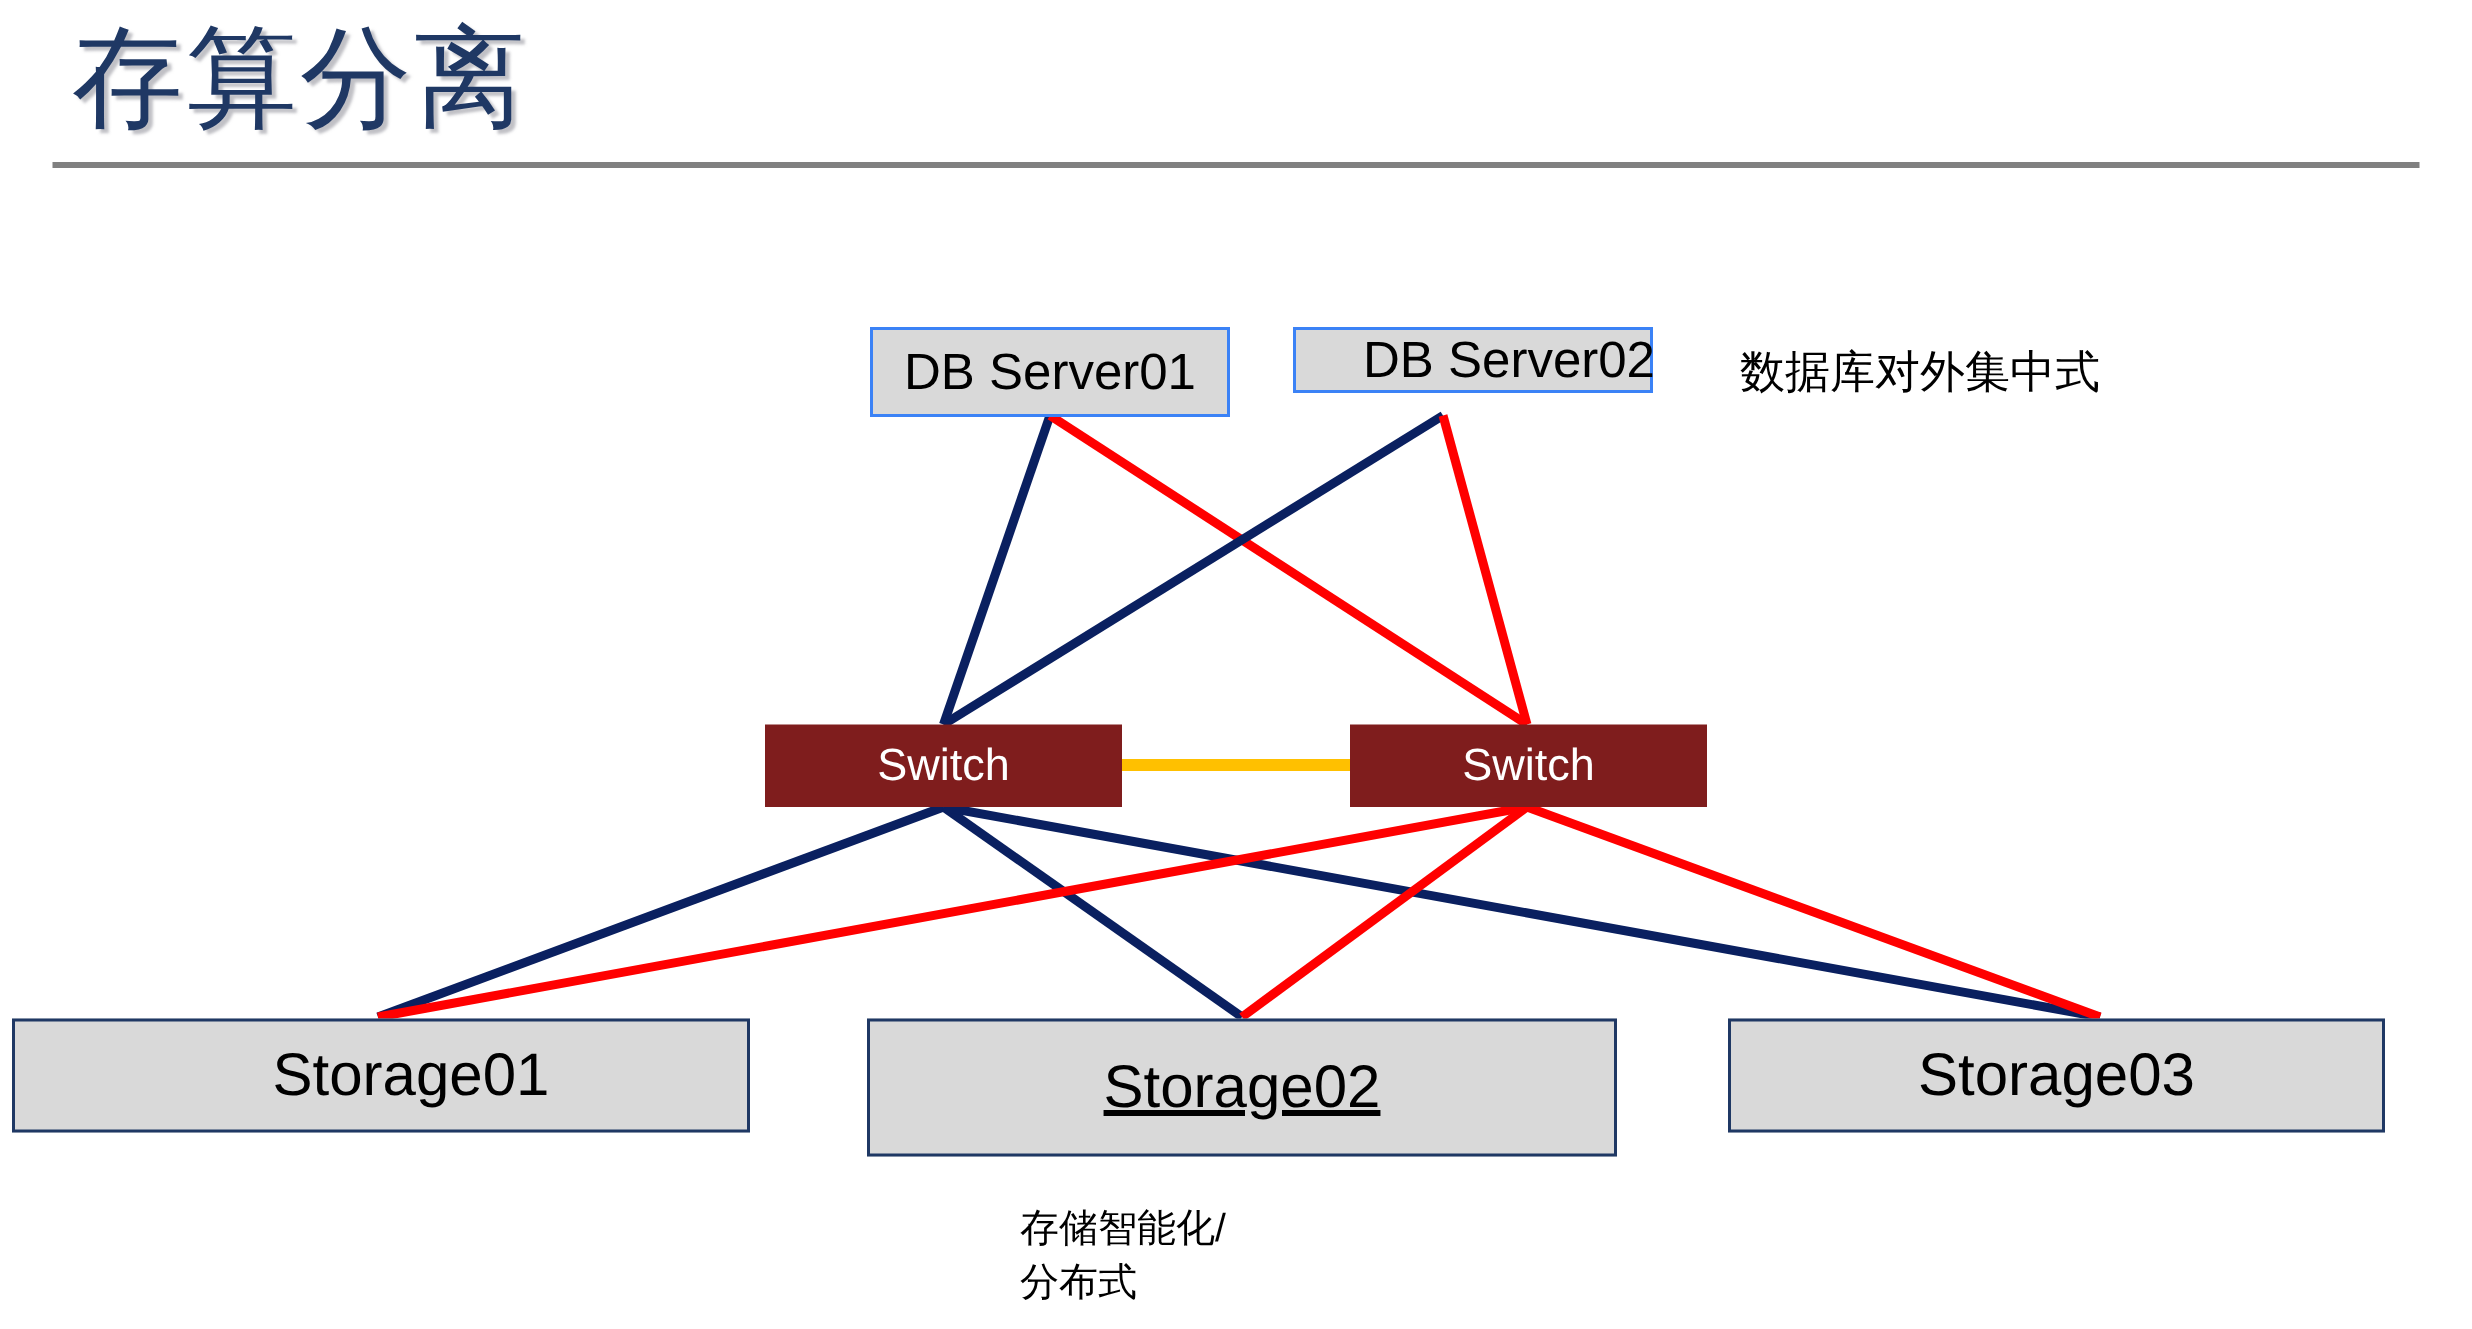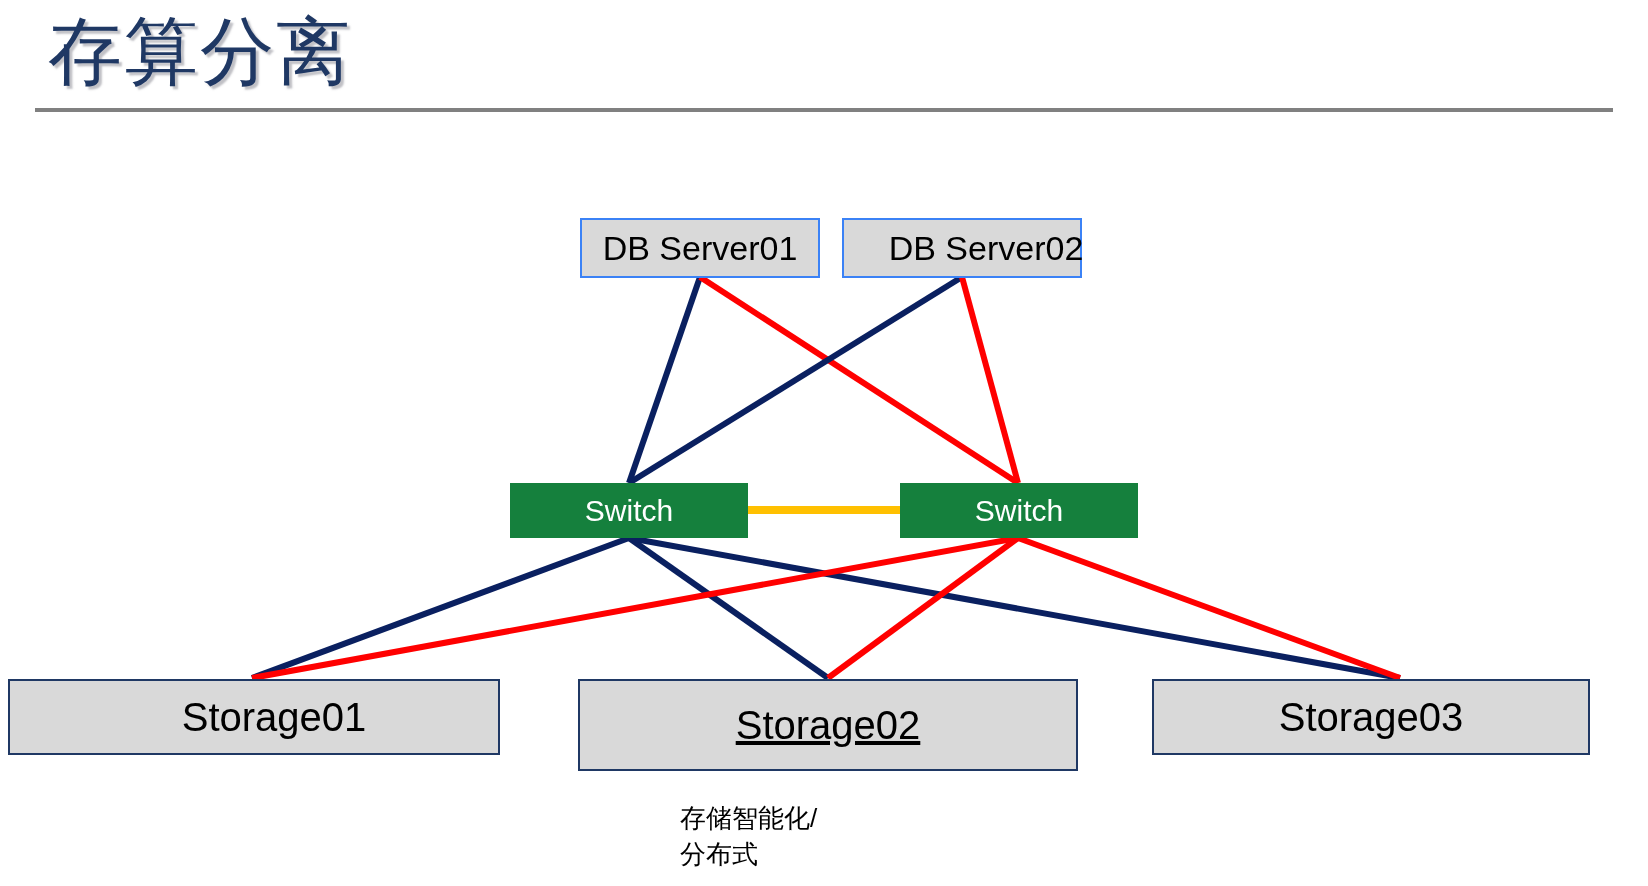--- a/index.html
+++ b/index.html
@@ -64,34 +64,34 @@
     justify-content: center;
     white-space: nowrap;
   }
   .node-db {
     background: #D9D9D9;
     border: 2px solid #3b82f6;
     color: #000000;
     font-size: 34px;
   }
   .node-switch {
-    background: #15803d;
+    background: #7f1d1d;
     border: none;
     color: #FFFFFF;
     font-size: 30px;
   }
   .node-storage {
     background: #D9D9D9;
     border: 2px solid #1F3864;
     color: #000000;
     font-size: 40px;
   }
 
   #db-server-01 { left: 580px; top: 218px; width: 240px; height: 60px; }
-  #db-server-02 { left: 842px; top: 218px; width: 240px; height: 60px; padding-left: 48px; }
+  #db-server-02 { left: 862px; top: 218px; width: 240px; height: 44px; padding-left: 48px; }
 
   #switch-01 { left: 510px; top: 483px; width: 238px; height: 55px; }
   #switch-02 { left: 900px; top: 483px; width: 238px; height: 55px; }
 
   #storage-01 { left: 8px;    top: 679px; width: 492px; height: 76px; padding-left: 40px; }
   #storage-02 { left: 578px;  top: 679px; width: 500px; height: 92px; text-decoration: underline; }
   #storage-03 { left: 1152px; top: 679px; width: 438px; height: 76px; }
 
   
   #db-annotation {
@@ -144,20 +144,21 @@
   </svg>
 
   <div class="node node-db" id="db-server-01">
     <span>DB Server01</span>
   </div>
 
   <div class="node node-db" id="db-server-02">
     <span>DB Server02</span>
   </div>
 
+  <div id="db-annotation">数据库对外集中式</div>
 
   <div class="node node-switch" id="switch-01">
     <span>Switch</span>
   </div>
 
   <div class="node node-switch" id="switch-02">
     <span>Switch</span>
   </div>
 
   <div class="node node-storage" id="storage-01">

